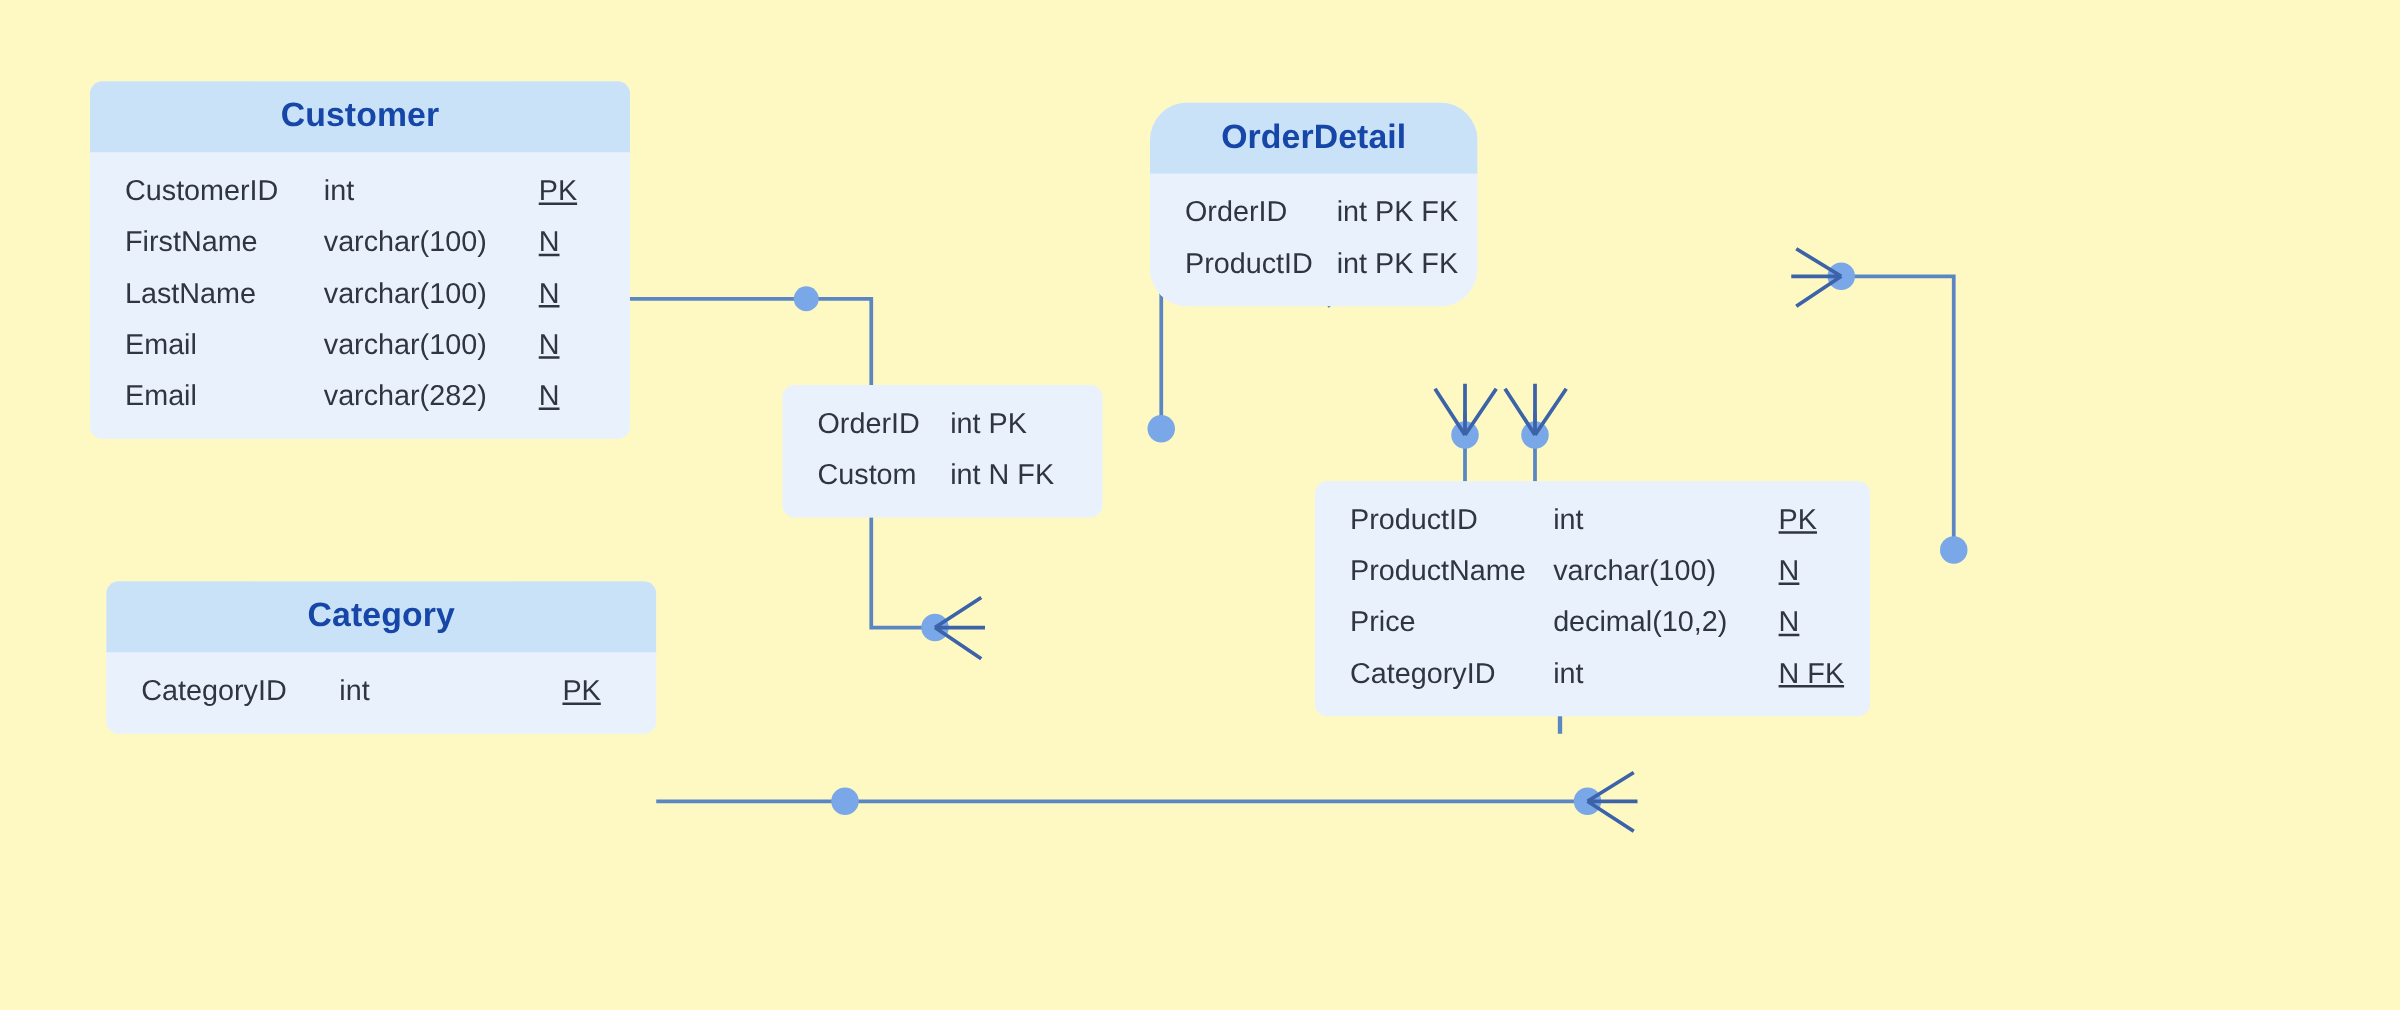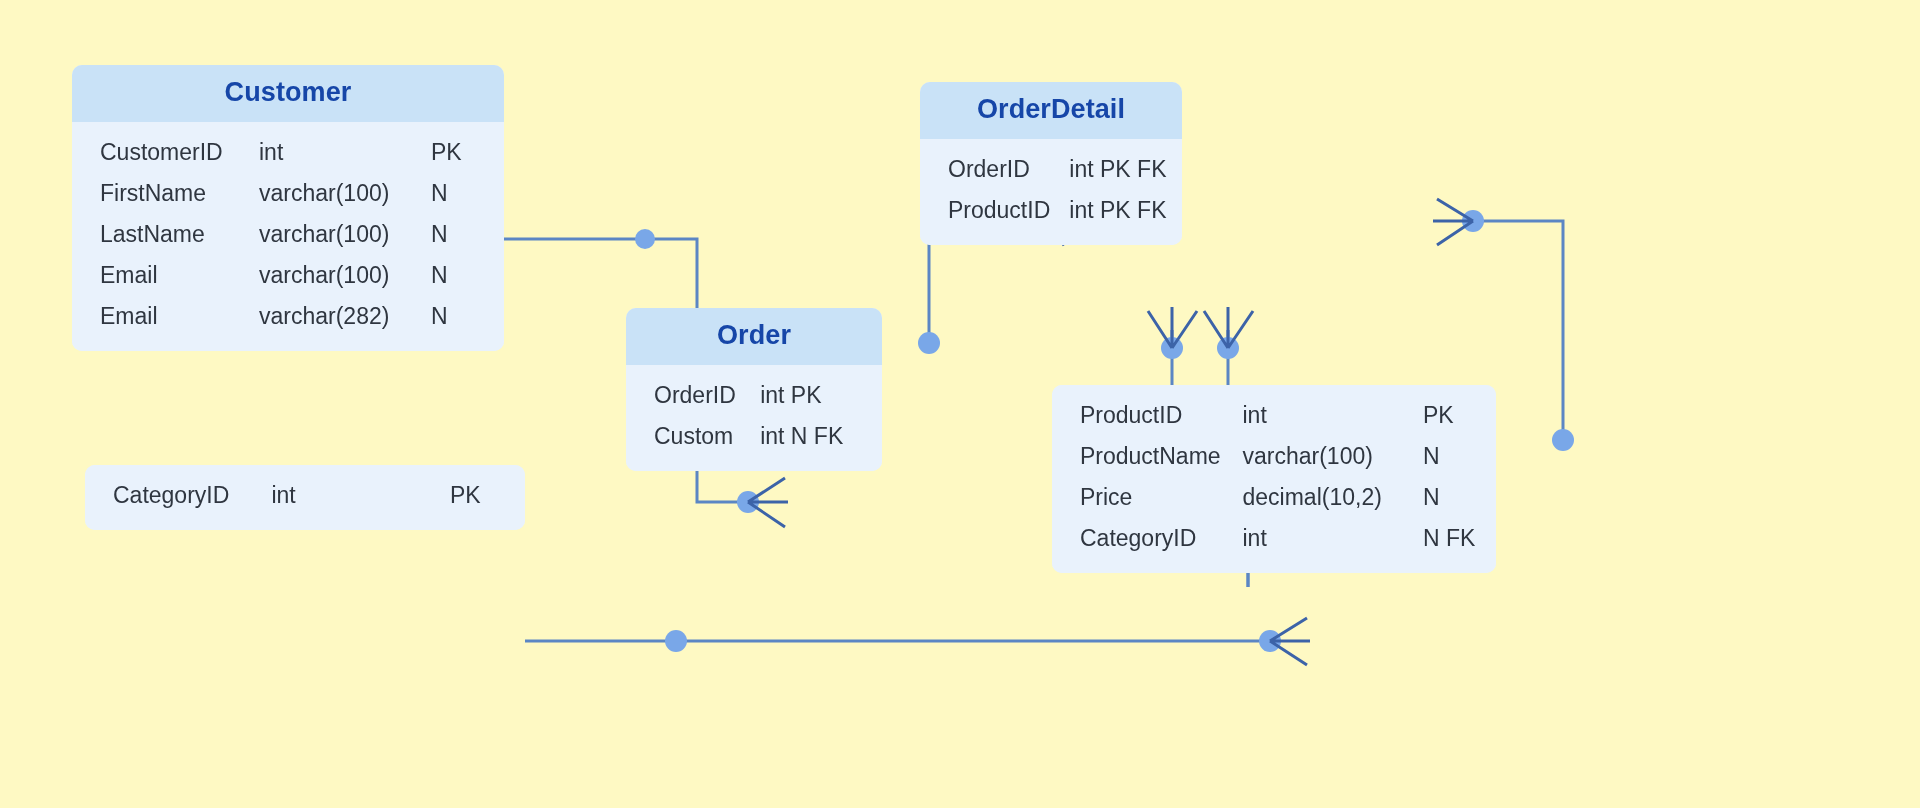--- a/index.html
+++ b/index.html
@@ -65,20 +65,21 @@
     padding-left: 28px;
     box-sizing: border-box;
   }
 
   .attr-type {
     box-sizing: border-box;
   }
 
   .attr-key {
     box-sizing: border-box;
+    text-decoration: underline;
   }
 
   
   .e-customer .attr-name { width: 224px; }
   .e-customer .attr-type { width: 212px; }
   .e-customer .attr-key  { width: 90px; }
 
   .e-orderdetail .attr-name { width: 168px; }
   .e-orderdetail .attr-type { width: 130px; }
 
@@ -192,36 +193,35 @@
         <span class="attr-key">N</span>
       </div>
       <div class="attr-row">
         <span class="attr-name">Email</span>
         <span class="attr-type">varchar(282)</span>
         <span class="attr-key">N</span>
       </div>
     </div>
   </div>
 
-  <div class="entity e-orderdetail" style="left:920px; top:82px; width:262px;">
+  <div class="entity e-orderdetail" style="left:920px; top:82px; width:262px;border-radius:30px;">
     <div class="entity-header">OrderDetail</div>
     <div class="entity-body">
       <div class="attr-row">
         <span class="attr-name">OrderID</span>
         <span class="attr-type">int PK FK</span>
       </div>
       <div class="attr-row">
         <span class="attr-name">ProductID</span>
         <span class="attr-type">int PK FK</span>
       </div>
     </div>
   </div>
 
   <div class="entity e-order" style="left:626px; top:308px; width:256px;">
-    <div class="entity-header">Order</div>
     <div class="entity-body">
       <div class="attr-row">
         <span class="attr-name">OrderID</span>
         <span class="attr-type">int PK</span>
       </div>
       <div class="attr-row">
         <span class="attr-name">Custom</span>
         <span class="attr-type">int N FK</span>
       </div>
     </div>
@@ -246,20 +246,21 @@
       </div>
       <div class="attr-row">
         <span class="attr-name">CategoryID</span>
         <span class="attr-type">int</span>
         <span class="attr-key">N FK</span>
       </div>
     </div>
   </div>
 
   <div class="entity e-category" style="left:85px; top:465px; width:440px;">
+    <div class="entity-header">Category</div>
     <div class="entity-body">
       <div class="attr-row">
         <span class="attr-name">CategoryID</span>
         <span class="attr-type">int</span>
         <span class="attr-key">PK</span>
       </div>
     </div>
   </div>
 
 </div>

